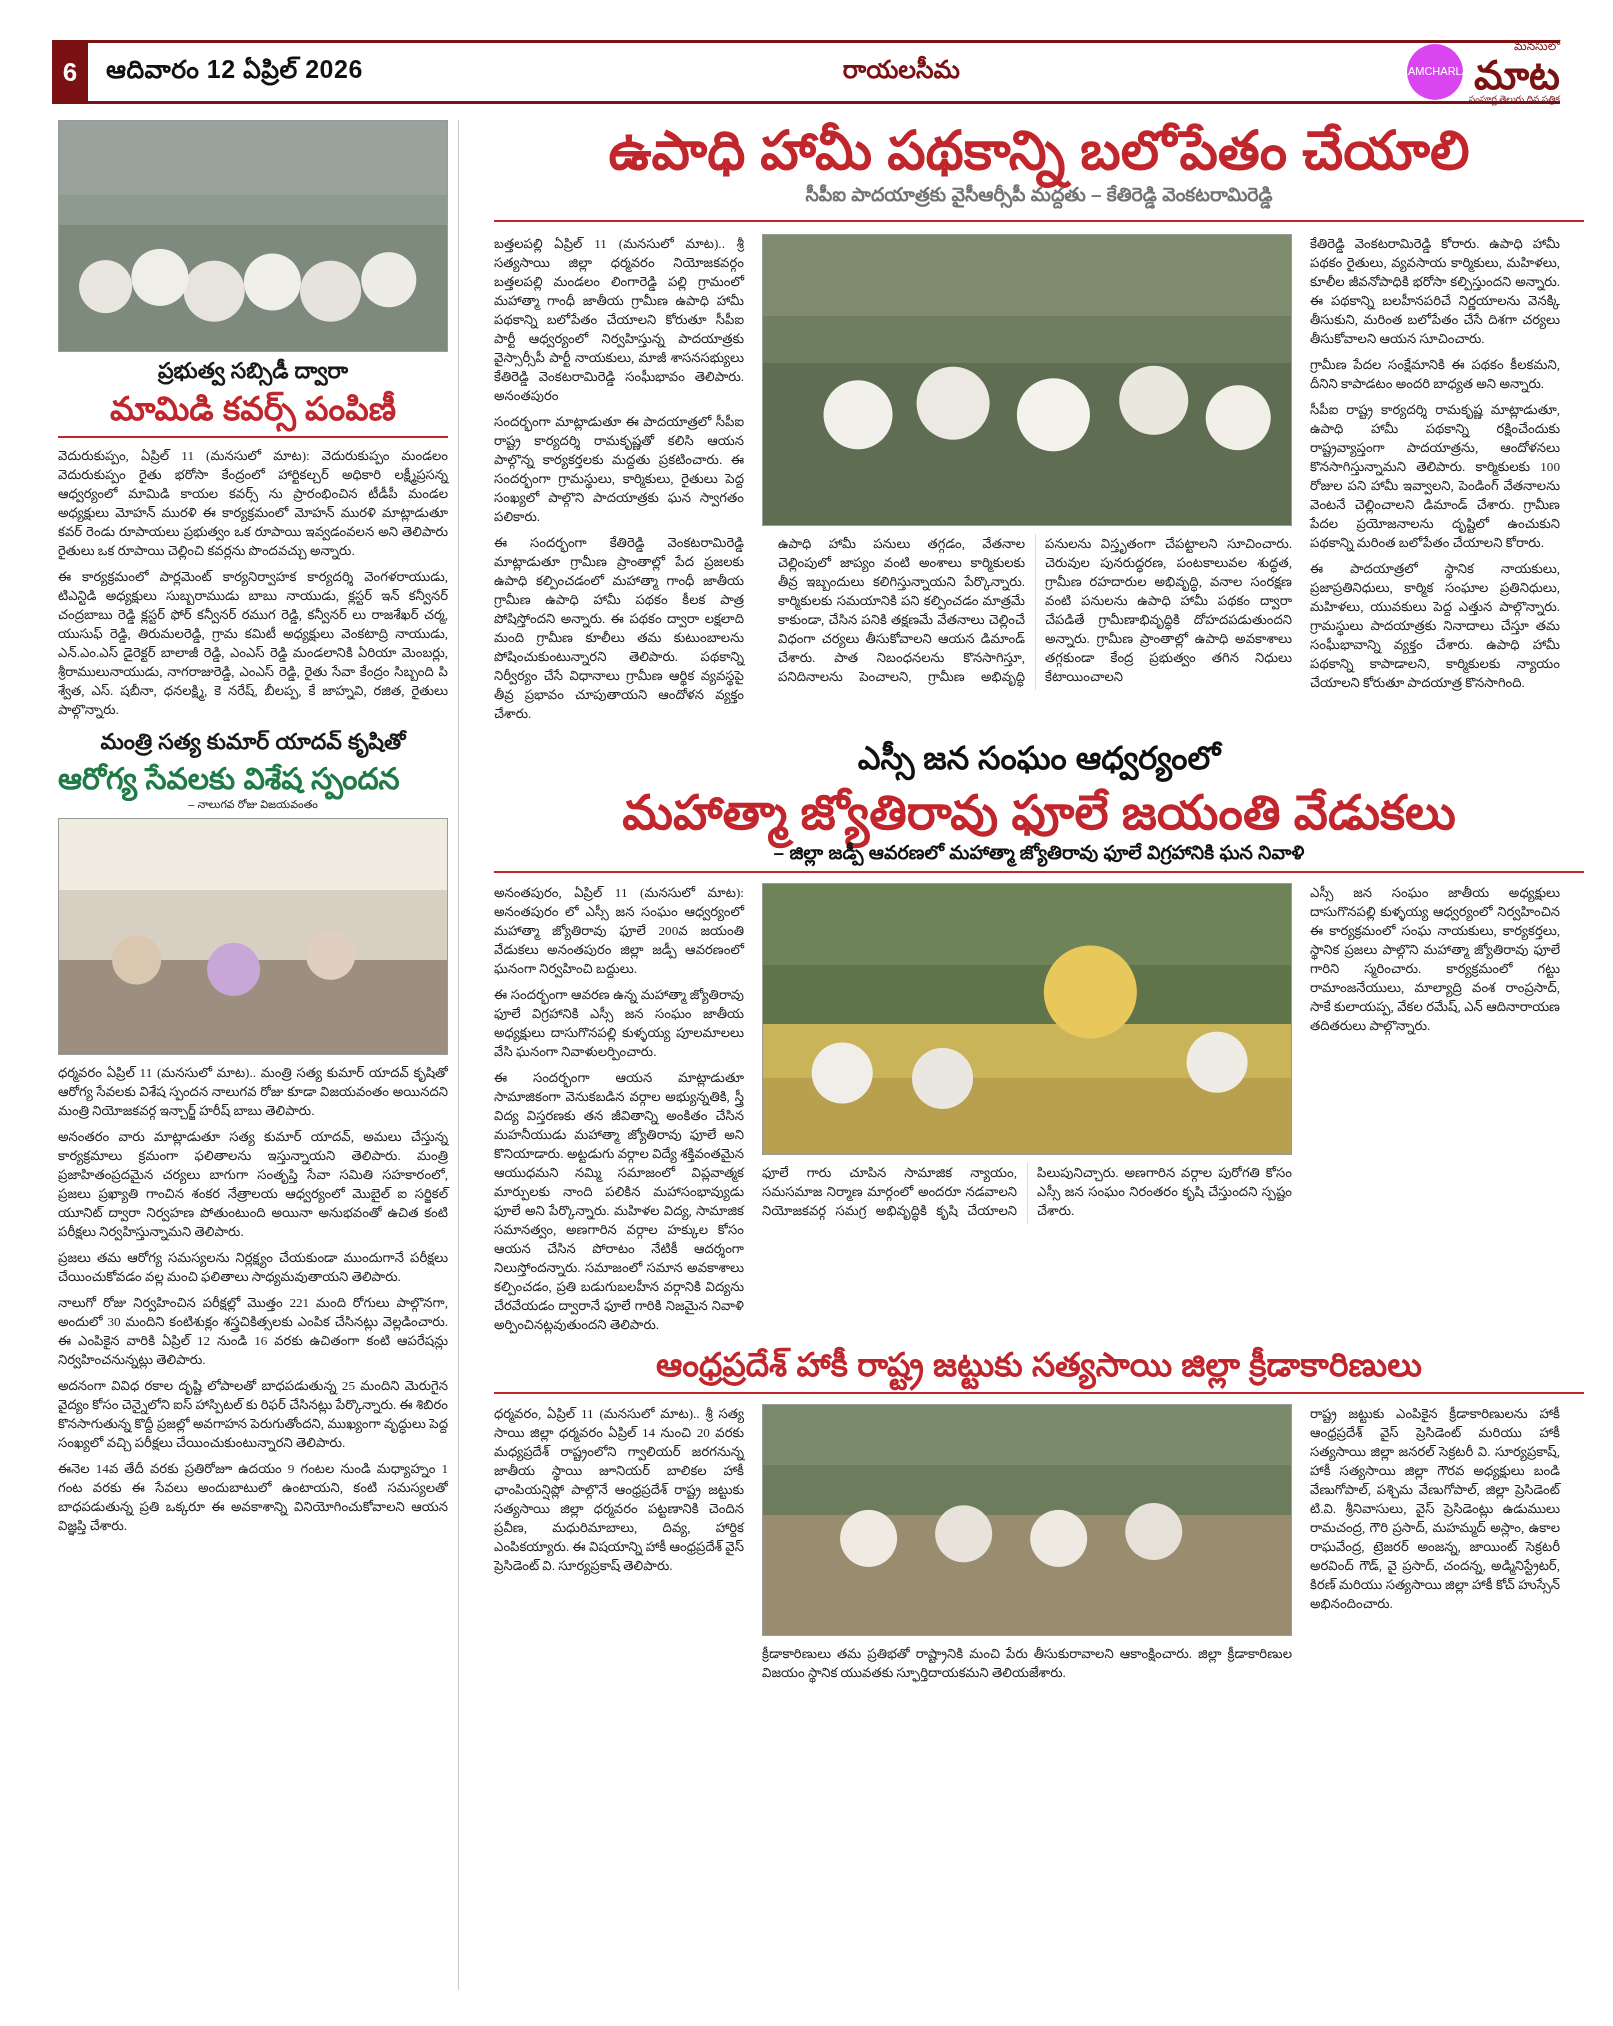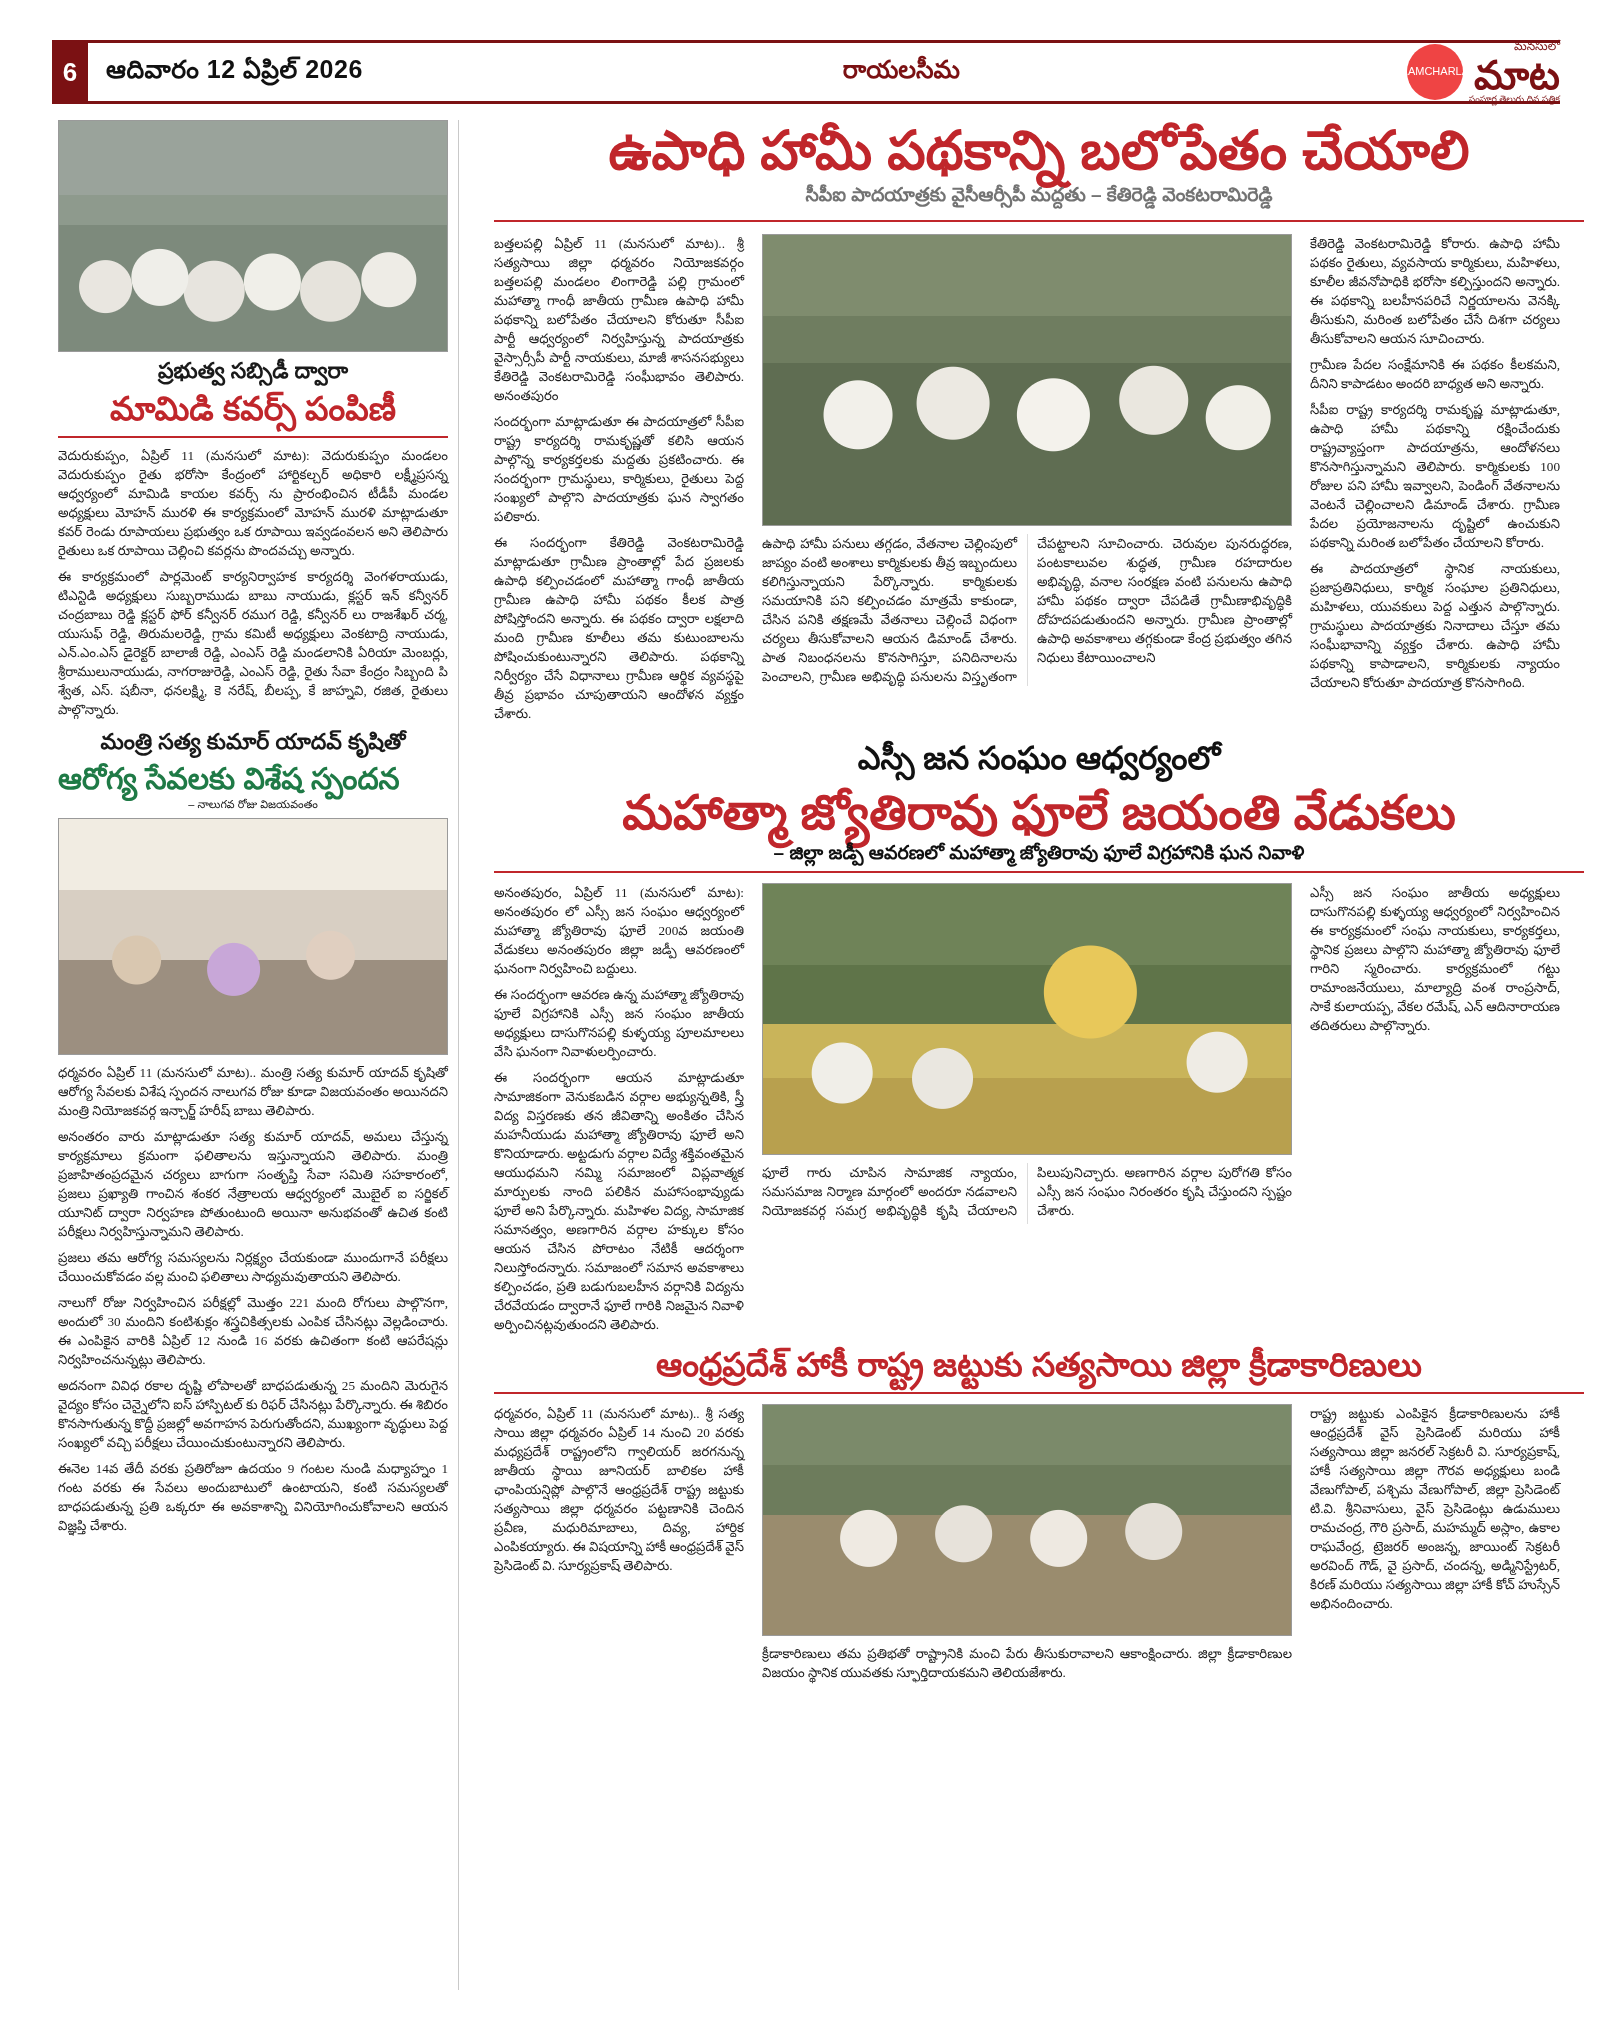--- a/index.html
+++ b/index.html
@@ -33,21 +33,21 @@
   }
   .edition{
     flex:1;text-align:center;font-size:25px;color:#7b1113;font-weight:bold;
     font-family:"Liberation Sans",sans-serif;margin-left:-120px;
   }
   .logo{
     position:absolute;right:0;top:-14px;width:210px;height:86px;
     display:flex;align-items:center;justify-content:flex-end;
   }
   .logo-badge{
-    width:56px;height:56px;border-radius:50%;background:#ef4444;
+    width:56px;height:56px;border-radius:50%;background:#d946ef;
     display:flex;align-items:center;justify-content:center;margin-right:6px;
     color:#fff;font-size:11px;font-family:"Liberation Sans",sans-serif;
     text-align:center;line-height:1.05;
   }
   .logo-text{display:flex;flex-direction:column;align-items:flex-end;}
   .logo-small{font-size:12px;color:#7b1113;font-family:"Liberation Sans",sans-serif;}
   .logo-main{font-size:40px;color:#7b1113;font-weight:bold;line-height:.95;font-family:"Liberation Sans",sans-serif;}
   .logo-sub{font-size:9px;color:#7b1113;font-family:"Liberation Sans",sans-serif;}
 
   
@@ -195,21 +195,21 @@
     <div class="rule" style="margin:10px 0 12px;"></div>
 
     <div style="display:flex;gap:18px;">
       <div style="width:250px;">
         <p class="txt">బత్తలపల్లి ఏప్రిల్ 11 (మనసులో మాట).. శ్రీ సత్యసాయి జిల్లా ధర్మవరం నియోజకవర్గం బత్తలపల్లి మండలం లింగారెడ్డి పల్లి గ్రామంలో మహాత్మా గాంధీ జాతీయ గ్రామీణ ఉపాధి హామీ పథకాన్ని బలోపేతం చేయాలని కోరుతూ సీపీఐ పార్టీ ఆధ్వర్యంలో నిర్వహిస్తున్న పాదయాత్రకు వైస్సార్సీపీ పార్టీ నాయకులు, మాజీ శాసనసభ్యులు కేతిరెడ్డి వెంకటరామిరెడ్డి సంఘీభావం తెలిపారు. అనంతపురం</p>
         <p class="txt">సందర్భంగా మాట్లాడుతూ ఈ పాదయాత్రలో సీపీఐ రాష్ట్ర కార్యదర్శి రామకృష్ణతో కలిసి ఆయన పాల్గొన్న కార్యకర్తలకు మద్దతు ప్రకటించారు. ఈ సందర్భంగా గ్రామస్థులు, కార్మికులు, రైతులు పెద్ద సంఖ్యలో పాల్గొని పాదయాత్రకు ఘన స్వాగతం పలికారు.</p>
         <p class="txt">ఈ సందర్భంగా కేతిరెడ్డి వెంకటరామిరెడ్డి మాట్లాడుతూ గ్రామీణ ప్రాంతాల్లో పేద ప్రజలకు ఉపాధి కల్పించడంలో మహాత్మా గాంధీ జాతీయ గ్రామీణ ఉపాధి హామీ పథకం కీలక పాత్ర పోషిస్తోందని అన్నారు. ఈ పథకం ద్వారా లక్షలాది మంది గ్రామీణ కూలీలు తమ కుటుంబాలను పోషించుకుంటున్నారని తెలిపారు. పథకాన్ని నిర్వీర్యం చేసే విధానాలు గ్రామీణ ఆర్థిక వ్యవస్థపై తీవ్ర ప్రభావం చూపుతాయని ఆందోళన వ్యక్తం చేశారు.</p>
       </div>
       <div style="width:530px;">
         <div class="photo photo-rally" style="height:290px;margin-bottom:8px;"></div>
-        <div style="columns:2;column-gap:20px;column-rule:1px solid #dcdcdc;">
+        <div style="columns:2;column-gap:20px;column-rule:1px solid #dcdcdc;margin-left:16px;">
           <p class="txt">ఉపాధి హామీ పనులు తగ్గడం, వేతనాల చెల్లింపులో జాప్యం వంటి అంశాలు కార్మికులకు తీవ్ర ఇబ్బందులు కలిగిస్తున్నాయని పేర్కొన్నారు. కార్మికులకు సమయానికి పని కల్పించడం మాత్రమే కాకుండా, చేసిన పనికి తక్షణమే వేతనాలు చెల్లించే విధంగా చర్యలు తీసుకోవాలని ఆయన డిమాండ్ చేశారు. పాత నిబంధనలను కొనసాగిస్తూ, పనిదినాలను పెంచాలని, గ్రామీణ అభివృద్ధి పనులను విస్తృతంగా చేపట్టాలని సూచించారు. చెరువుల పునరుద్ధరణ, పంటకాలువల శుద్ధత, గ్రామీణ రహదారుల అభివృద్ధి, వనాల సంరక్షణ వంటి పనులను ఉపాధి హామీ పథకం ద్వారా చేపడితే గ్రామీణాభివృద్ధికి దోహదపడుతుందని అన్నారు. గ్రామీణ ప్రాంతాల్లో ఉపాధి అవకాశాలు తగ్గకుండా కేంద్ర ప్రభుత్వం తగిన నిధులు కేటాయించాలని</p>
         </div>
       </div>
       <div style="width:250px;">
         <p class="txt">కేతిరెడ్డి వెంకటరామిరెడ్డి కోరారు. ఉపాధి హామీ పథకం రైతులు, వ్యవసాయ కార్మికులు, మహిళలు, కూలీల జీవనోపాధికి భరోసా కల్పిస్తుందని అన్నారు. ఈ పథకాన్ని బలహీనపరిచే నిర్ణయాలను వెనక్కి తీసుకుని, మరింత బలోపేతం చేసే దిశగా చర్యలు తీసుకోవాలని ఆయన సూచించారు.</p>
         <p class="txt">గ్రామీణ పేదల సంక్షేమానికి ఈ పథకం కీలకమని, దీనిని కాపాడటం అందరి బాధ్యత అని అన్నారు.</p>
         <p class="txt">సీపీఐ రాష్ట్ర కార్యదర్శి రామకృష్ణ మాట్లాడుతూ, ఉపాధి హామీ పథకాన్ని రక్షించేందుకు రాష్ట్రవ్యాప్తంగా పాదయాత్రను, ఆందోళనలు కొనసాగిస్తున్నామని తెలిపారు. కార్మికులకు 100 రోజుల పని హామీ ఇవ్వాలని, పెండింగ్ వేతనాలను వెంటనే చెల్లించాలని డిమాండ్ చేశారు. గ్రామీణ పేదల ప్రయోజనాలను దృష్టిలో ఉంచుకుని పథకాన్ని మరింత బలోపేతం చేయాలని కోరారు.</p>
         <p class="txt">ఈ పాదయాత్రలో స్థానిక నాయకులు, ప్రజాప్రతినిధులు, కార్మిక సంఘాల ప్రతినిధులు, మహిళలు, యువకులు పెద్ద ఎత్తున పాల్గొన్నారు. గ్రామస్థులు పాదయాత్రకు నినాదాలు చేస్తూ తమ సంఘీభావాన్ని వ్యక్తం చేశారు. ఉపాధి హామీ పథకాన్ని కాపాడాలని, కార్మికులకు న్యాయం చేయాలని కోరుతూ పాదయాత్ర కొనసాగింది.</p>
       </div>
     </div>

